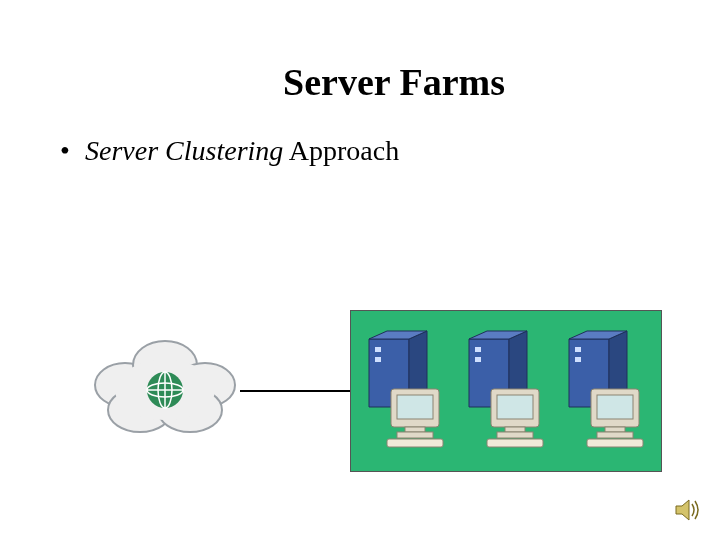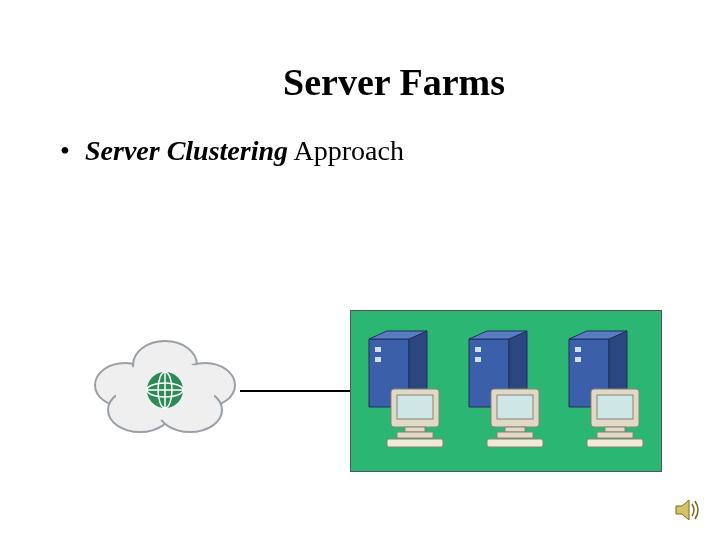--- a/index.html
+++ b/index.html
@@ -32,21 +32,20 @@
     top: 135px;
     left: 60px;
     font-size: 28px;
   }
   .bullet-main .dot {
     display: inline-block;
     width: 18px;
   }
   .bullet-main .italic {
     font-style: italic;
-    font-weight: bold;
   }
   .bullet-sub {
     position: absolute;
     top: 175px;
     left: 100px;
     width: 560px;
     font-size: 24px;
     line-height: 1.15;
   }
   .bullet-sub .dash {

